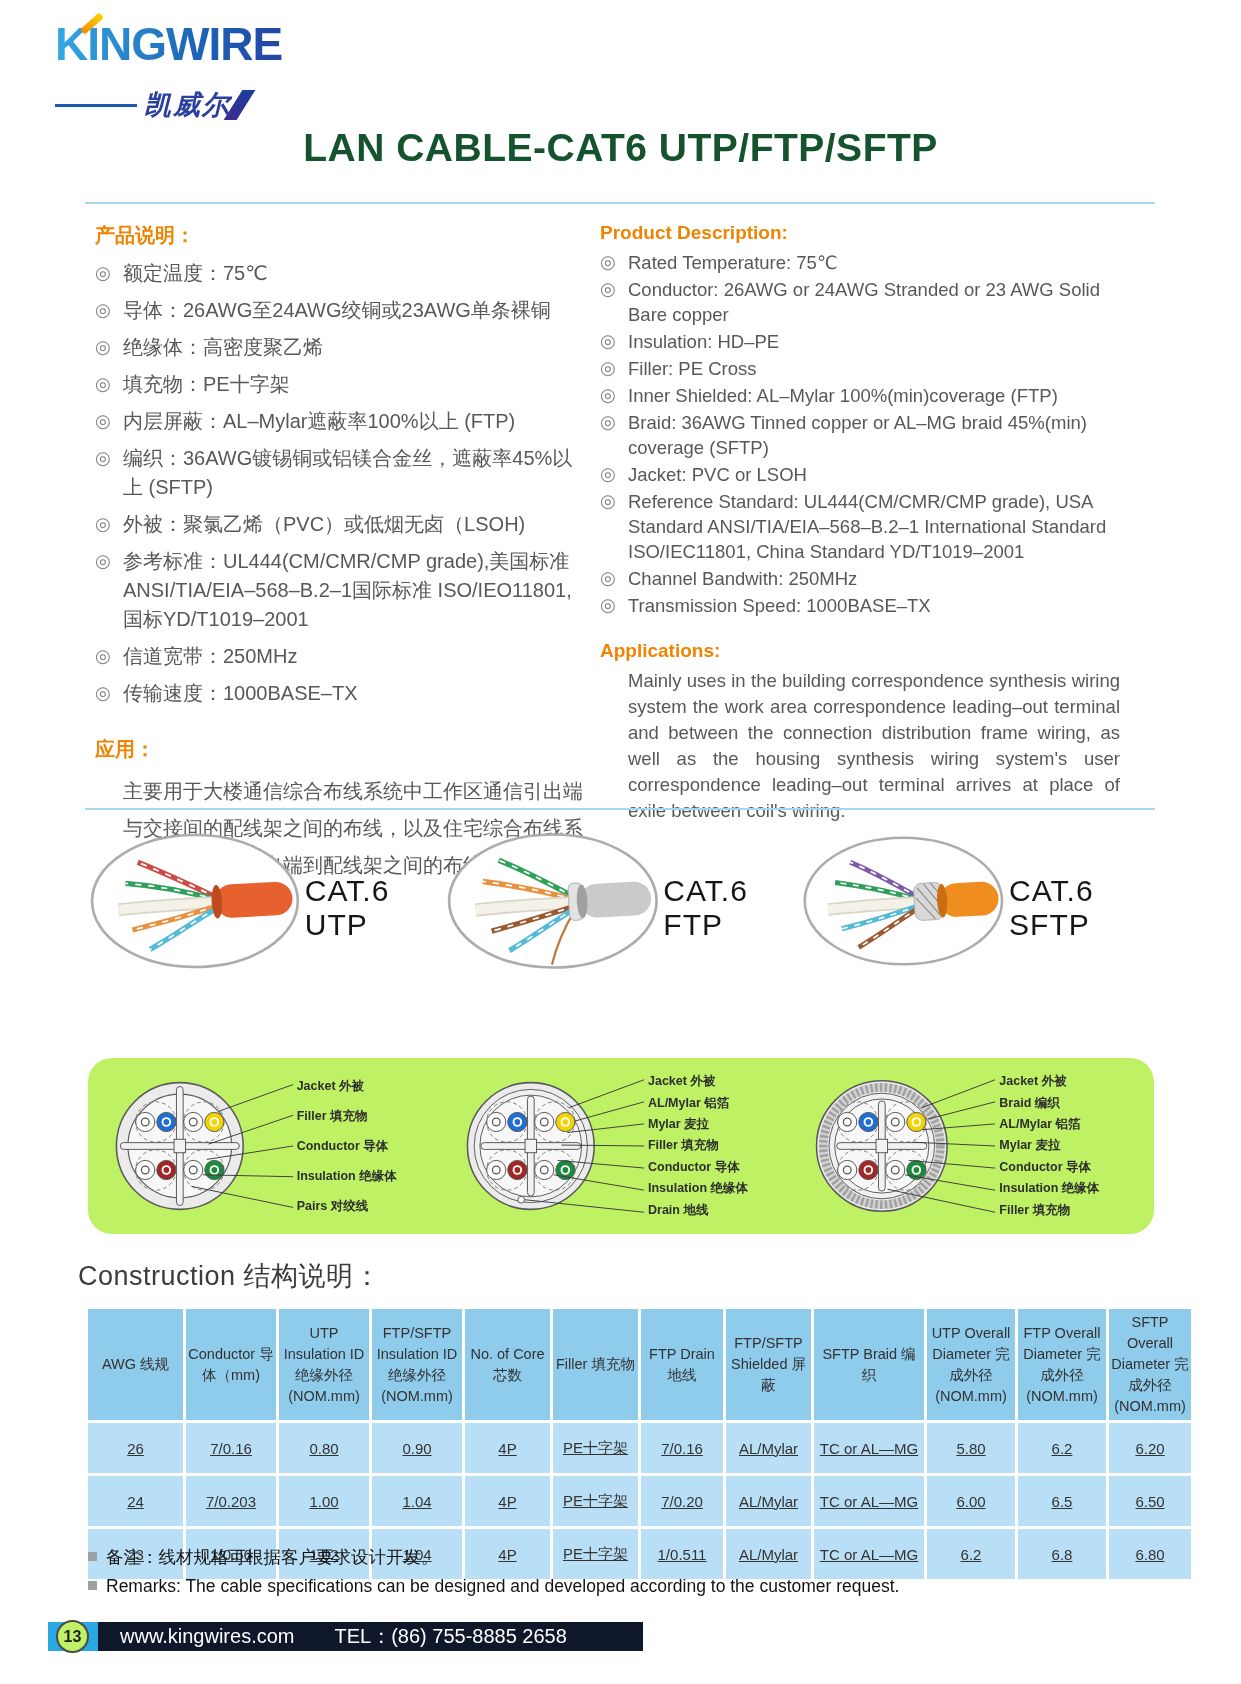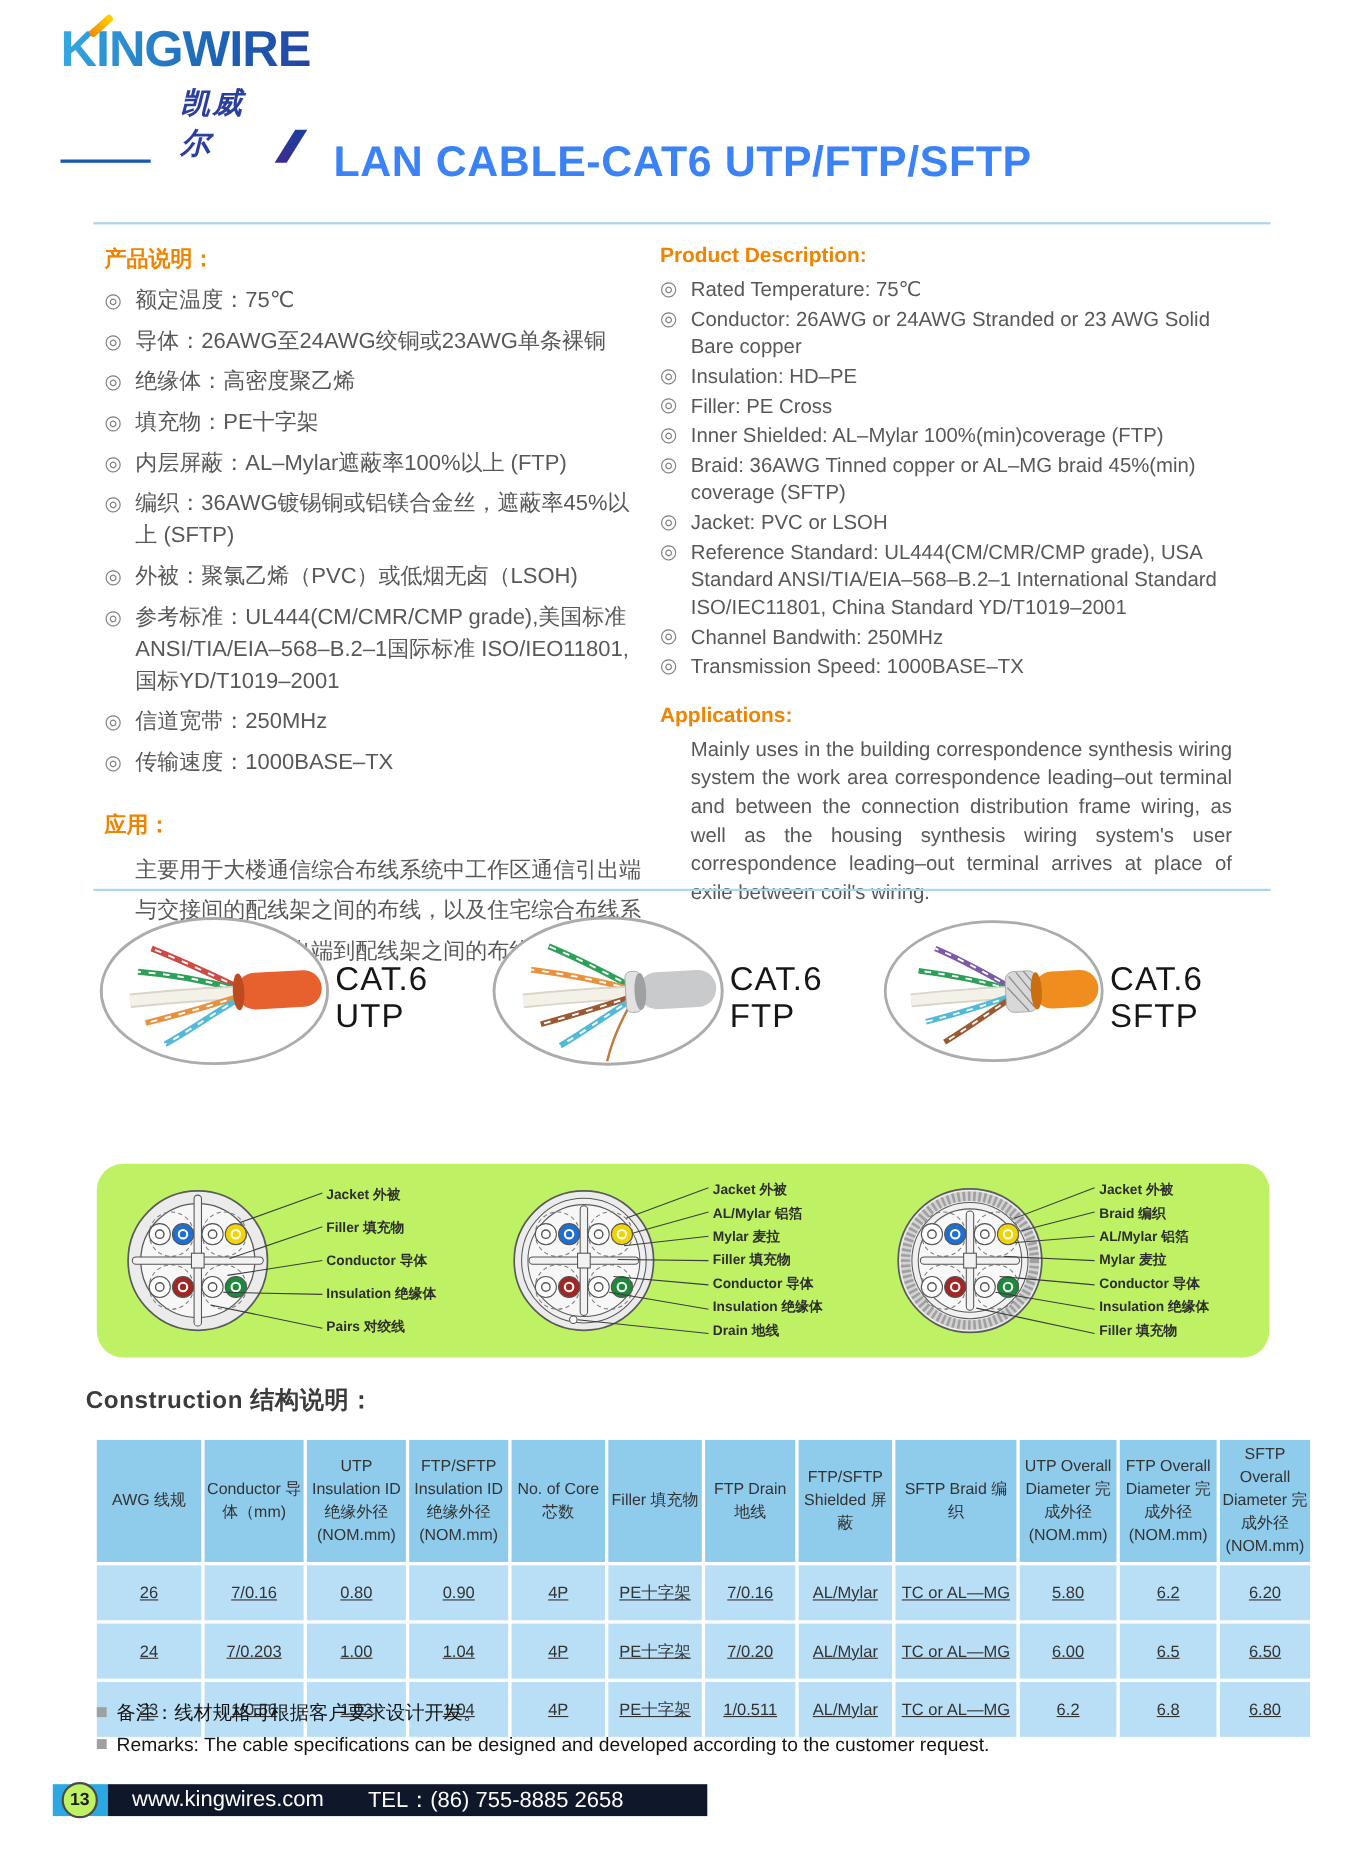--- a/index.html
+++ b/index.html
@@ -5,28 +5,28 @@
   html,body{margin:0;padding:0;background:#fff;}
   .page{position:relative;width:1241px;height:1684px;background:#fff;overflow:hidden;
         font-family:"Liberation Sans","DejaVu Sans",sans-serif;color:#58585A;}
   
   .logo{position:absolute;left:55px;top:20px;width:260px;height:96px;}
   .logo-main{position:relative;font-size:46px;font-weight:bold;letter-spacing:-1px;line-height:48px;
     background:linear-gradient(100deg,#35ABE4 0%,#1D63B5 55%,#26379B 100%);
     -webkit-background-clip:text;background-clip:text;color:transparent;}
   .logo-accent{position:absolute;left:24px;top:0px;width:26px;height:7px;border-radius:3px;
     background:linear-gradient(90deg,#F08A00,#FFD400);transform:rotate(-42deg);}
-  .logo-sub{display:flex;align-items:flex-end;margin-top:8px;width:215px;gap:20px;}
+  .logo-sub{display:flex;align-items:center;margin-top:19px;width:215px;}
   .logo-line{flex:0 0 82px;height:3px;background:#1B59AD;margin-right:7px;}
   .logo-cn{font-size:27px;font-weight:bold;font-style:italic;color:#2B3F9E;letter-spacing:2px;}
   .logo-swoosh{width:13px;height:30px;margin-left:2px;background:linear-gradient(180deg,#1B3FA0,#3C2C8E);
     transform:skewX(-32deg);}
   
   .title{position:absolute;left:0;top:126px;width:100%;text-align:center;font-size:39px;font-weight:bold;
-    color:#3b82f6;letter-spacing:.5px;}
+    color:#14532d;letter-spacing:.5px;}
   .sep{position:absolute;left:85px;width:1070px;height:2px;background:#A7D6EE;}
   .sep1{top:202px;} .sep2{top:808px;}
   
   .col{position:absolute;top:222px;}
   .col-left{left:95px;width:494px;}
   .col-right{left:600px;width:520px;}
   .h-orange{color:#F08300;font-weight:bold;font-size:20px;margin:0 0 10px 0;}
   .col-right .h-orange{font-size:19px;margin-bottom:6px;}
   .item{display:flex;margin-bottom:8px;font-size:20px;line-height:29px;}
   .col-right .item{font-size:18.5px;line-height:25px;margin-bottom:2px;}
@@ -42,21 +42,21 @@
   .photo{width:252px;height:162px;}
   .caption{margin-top:14px;font-size:30px;color:#161616;letter-spacing:1px;}
   
   .panel{position:absolute;left:88px;top:1058px;width:1066px;height:176px;background:#bef264;
     border-radius:24px;display:flex;align-items:center;justify-content:space-around;padding:0 6px;box-sizing:border-box;}
   .diag{display:flex;align-items:center;}
   .xsec{width:192px;height:154px;}
   .dlabels{width:140px;height:150px;display:flex;flex-direction:column;justify-content:space-around;margin-left:2px;}
   .dlabel{font-size:12.5px;font-weight:bold;color:#2E2E2E;white-space:nowrap;}
   
-  .cons-head{position:absolute;left:78px;top:1258px;font-size:22px;color:#3B3B3B;letter-spacing:.5px;font-weight:bold;}
+  .cons-head{position:absolute;left:78px;top:1258px;font-size:27px;color:#3B3B3B;letter-spacing:.5px;}
   .ctable{position:absolute;left:85px;top:1306px;border-collapse:separate;border-spacing:3px;}
   .ctable td,.ctable th{text-align:center;vertical-align:middle;font-weight:normal;color:#333;padding:3px 2px;}
   .ctable th{background:#8FCBEB;font-size:14.5px;line-height:21px;height:102px;}
   .ctable td{background:#B9DFF6;font-size:15px;height:44px;text-decoration:underline;}
   
   .remarks{position:absolute;left:88px;top:1546px;}
   .remark{display:flex;align-items:flex-start;margin-bottom:7px;color:#141414;font-size:17.5px;line-height:22px;}
   .square{flex:0 0 9px;height:9px;background:#9FA0A2;margin:6px 9px 0 0;}
   
   .footer{position:absolute;left:0;top:1620px;width:100%;height:34px;}

